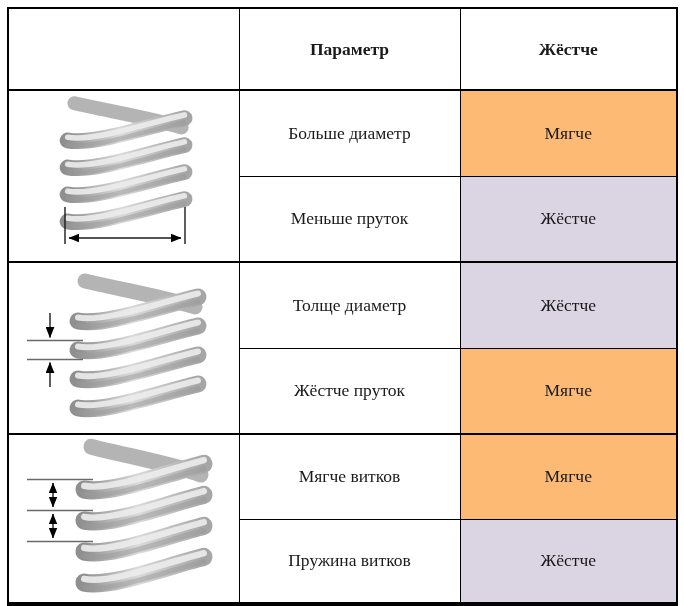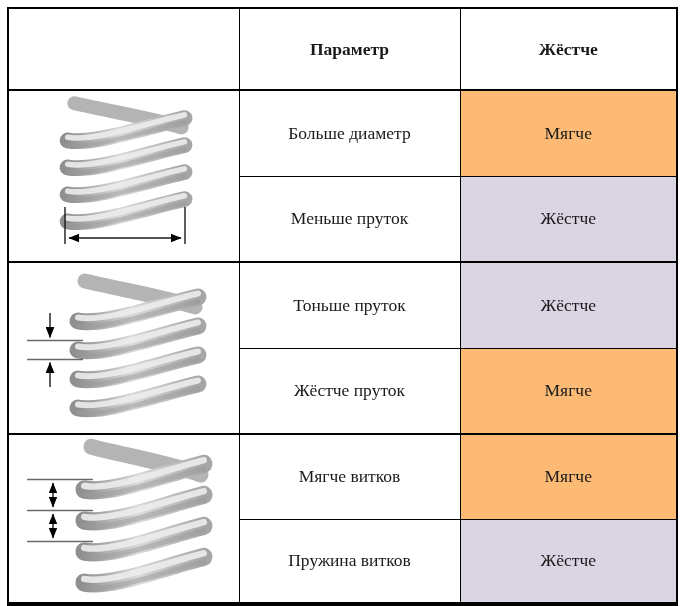--- a/index.html
+++ b/index.html
@@ -114,21 +114,21 @@
         <svg width="227" height="170" viewBox="0 0 227 170">
           <use href="#coil" xlink:href="#coil" transform="translate(64,8)"></use>
           <g>
             <line x1="18" y1="77.5" x2="74" y2="77.5" stroke="#6a6a6a" stroke-width="1.4"></line>
             <line x1="18" y1="96.5" x2="74" y2="96.5" stroke="#6a6a6a" stroke-width="1.4"></line>
             <line x1="41" y1="50" x2="41" y2="74.5" stroke="#1a1a1a" stroke-width="1.4" marker-end="url(#ah)"></line>
             <line x1="41" y1="124" x2="41" y2="99.5" stroke="#1a1a1a" stroke-width="1.4" marker-end="url(#ah)"></line>
           </g>
         </svg>
       </td>
-      <td class="param-cell">Тоньше пруток</td>
+      <td class="param-cell">Толще диаметр</td>
       <td class="result-cell tone-hard">Жёстче</td>
     </tr>
     <tr class="data-row">
       <td class="param-cell">Жёстче пруток</td>
       <td class="result-cell tone-soft">Мягче</td>
     </tr>
 
     <tr class="data-row group-start">
       <td class="img-cell" rowspan="2">
         <svg width="227" height="164" viewBox="0 0 227 164">

